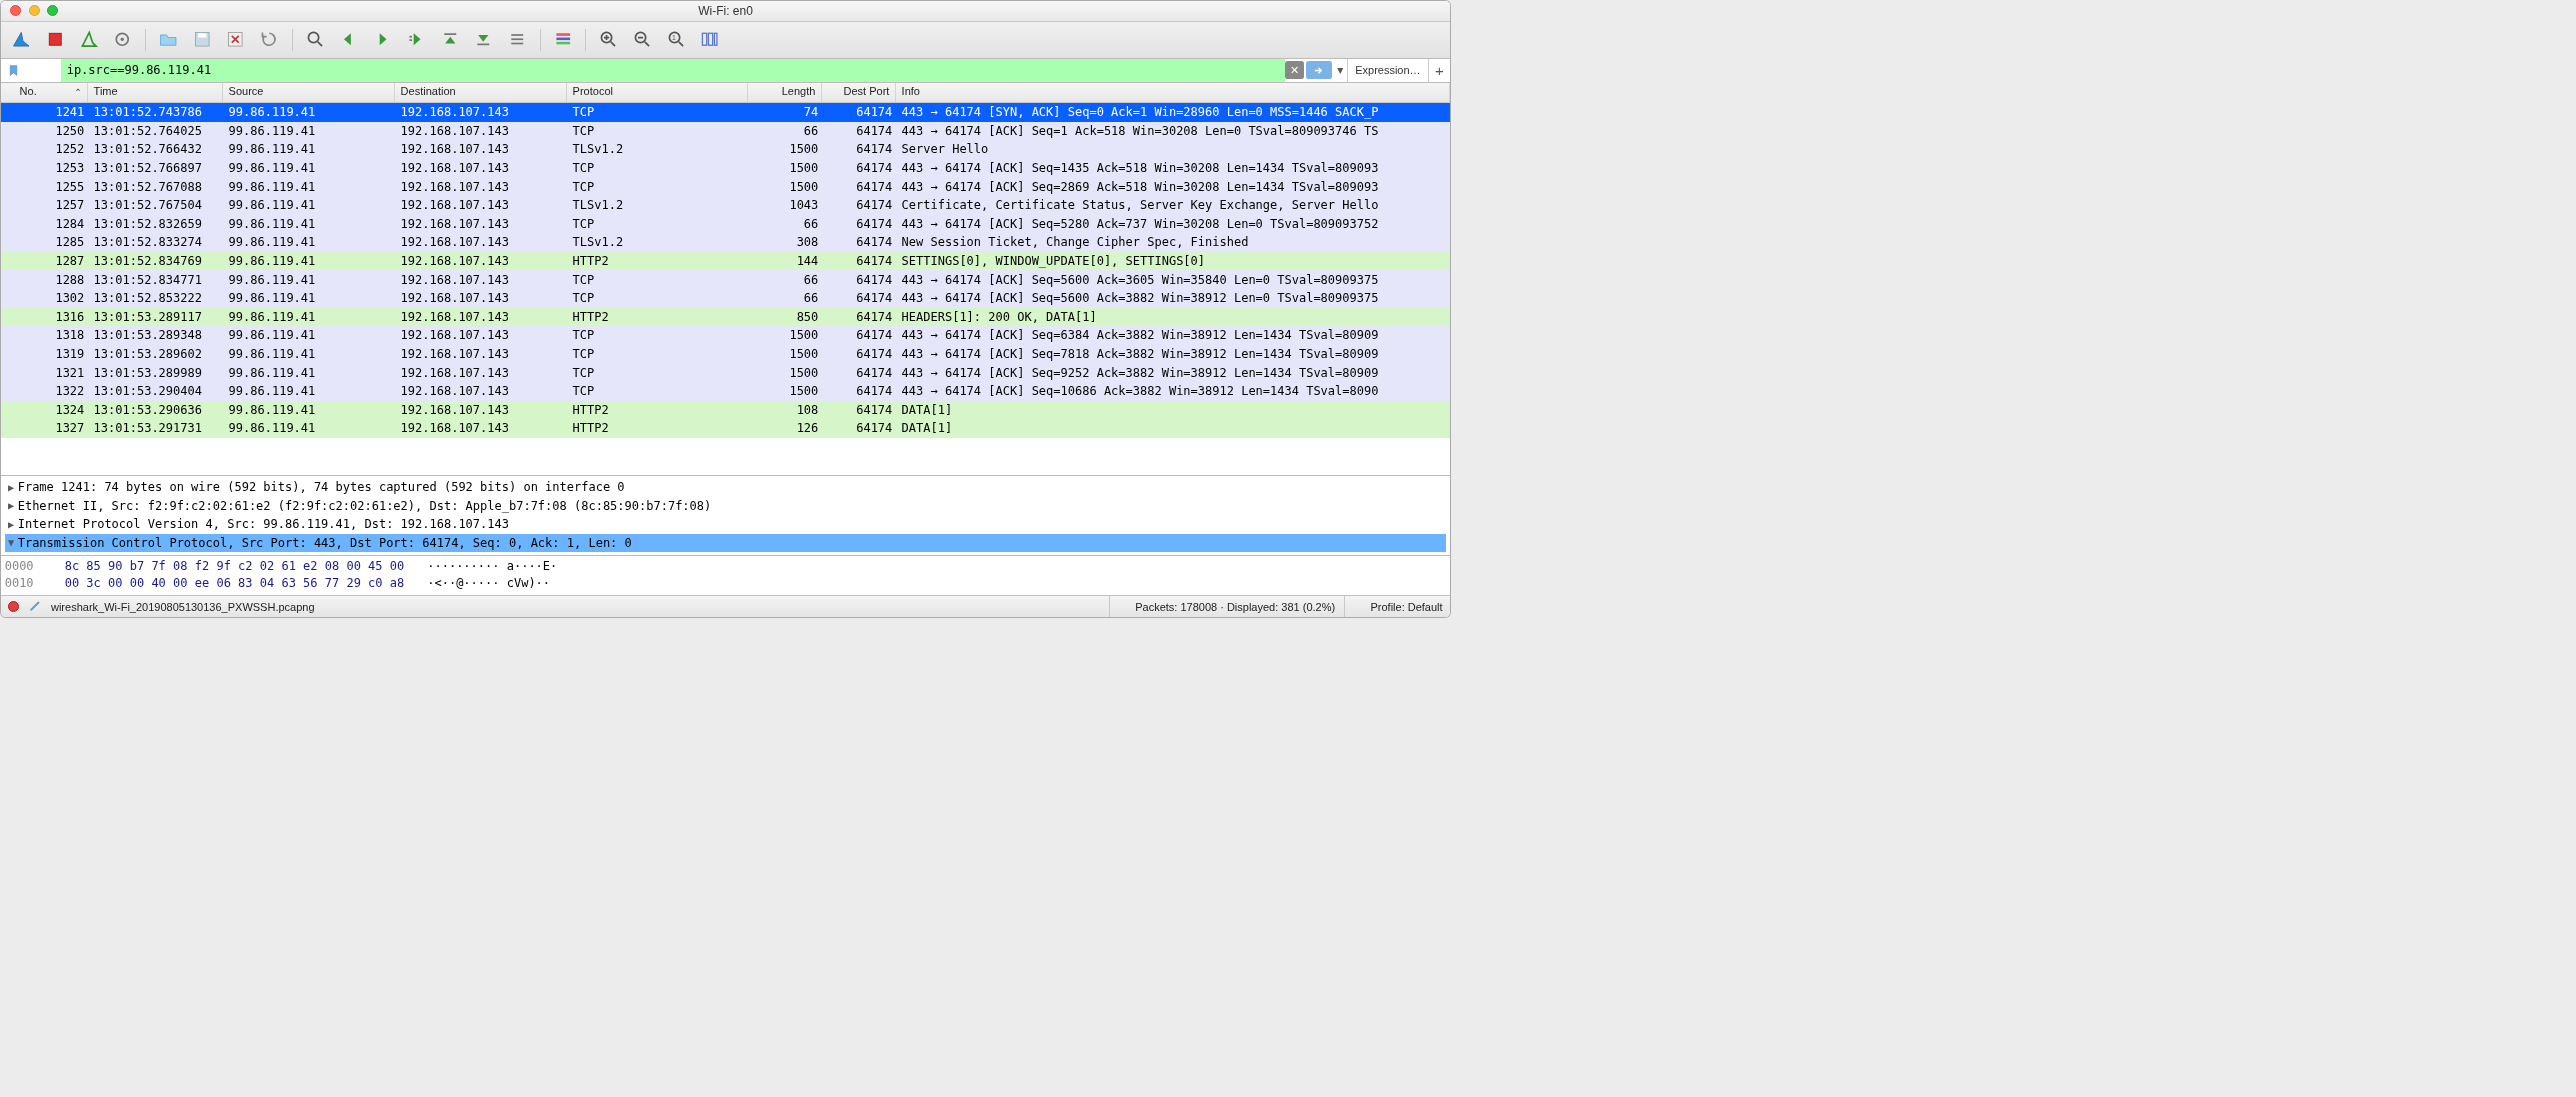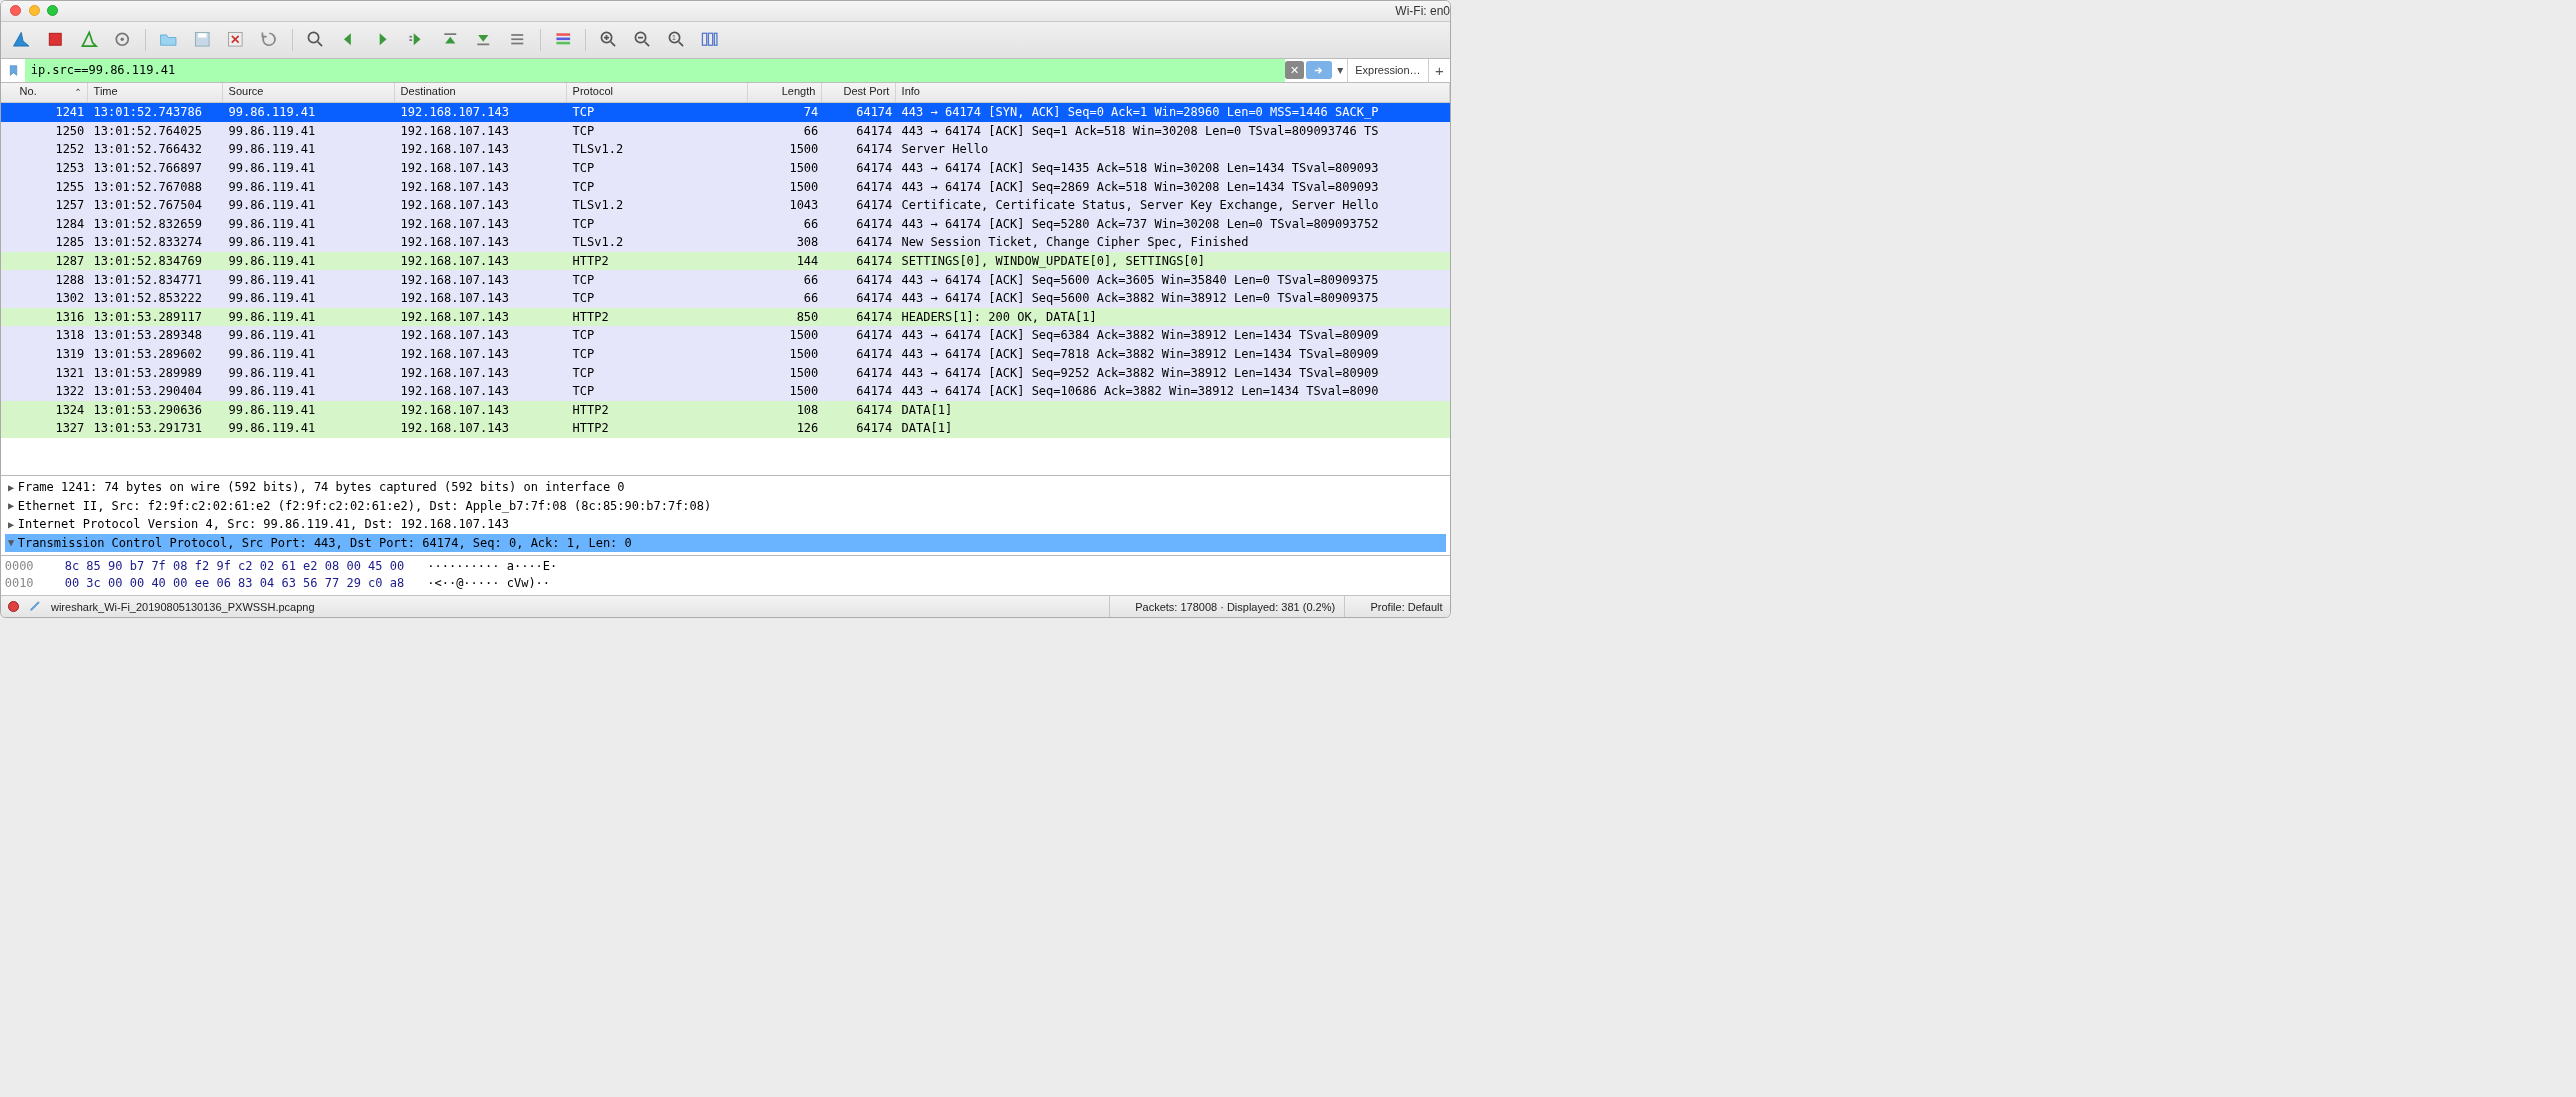--- a/index.html
+++ b/index.html
@@ -23,21 +23,21 @@
     border-bottom: 0.9px solid #c9c9c9;
     display: flex;
     align-items: center;
     position: relative;
   }
   .traffic { display: flex; gap: 7.4px; padding-left: 9.3px; }
   .tl { width: 11px; height: 11px; border-radius: 50%; }
   .tl.red { background:#ff5f57; border:0.9px solid #e24640;}
   .tl.yellow { background:#febc2e; border:0.9px solid #e1a11e;}
   .tl.green { background:#28c840; border:0.9px solid #1fa52f;}
-  .wintitle { position:absolute; left:0; right:0; text-align:right; font-size:12px; color:#333;}
+  .wintitle { position:absolute; left:0; right:0; text-align:center; font-size:12px; color:#333;}
   
   .toolbar {
     height: 37px;
     background: linear-gradient(#f0f0f0,#e2e2e2);
     border-bottom: 0.9px solid #bcbcbc;
     display: flex;
     align-items: center;
     padding: 0 5.6px;
     gap: 3.7px;
   }
@@ -58,20 +58,21 @@
   .filter-icon {
     width:16.7px; height:16.7px; margin: 0 3.7px;
     display:flex;align-items:center;justify-content:center;
   }
   .filter-input {
     flex:1; border:none; outline:none; height:100%;
     background:#a8ffb0;
     padding: 0 5.6px;
     font-family: "Menlo","Monaco",monospace;
     font-size:12px;
+    margin-left:36px;
   }
   .filter-clear {
     width:18.6px;height:18.6px; background:#888; color:#fff; border-radius:2.8px;
     display:flex;align-items:center;justify-content:center; font-size:11px; margin-right:1.9px;
   }
   .filter-apply {
     width:26px;height:18.6px; background:#7bb3e8; border-radius:2.8px; margin-right:1.9px;
     display:flex;align-items:center;justify-content:center;
   }
   .filter-dd { width:13px; text-align:center; color:#555;}

